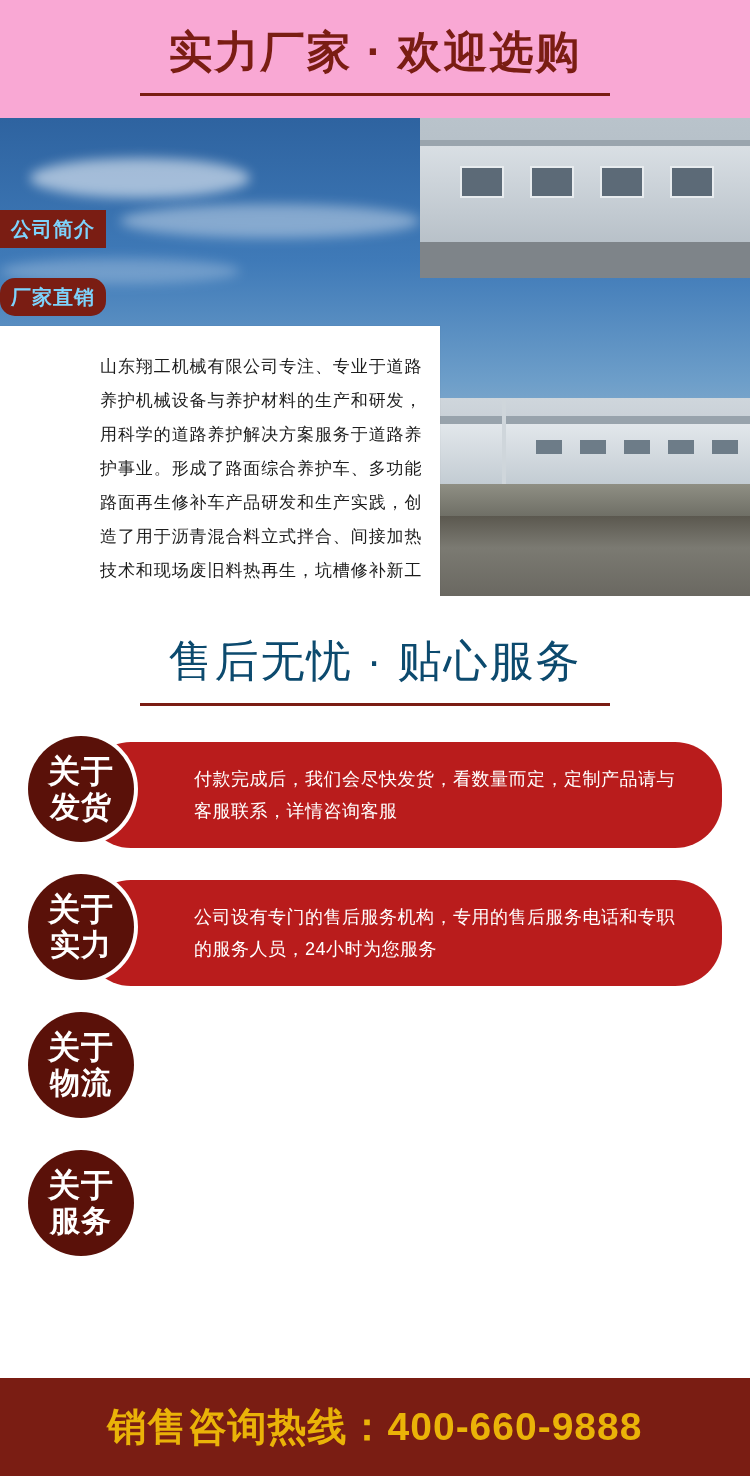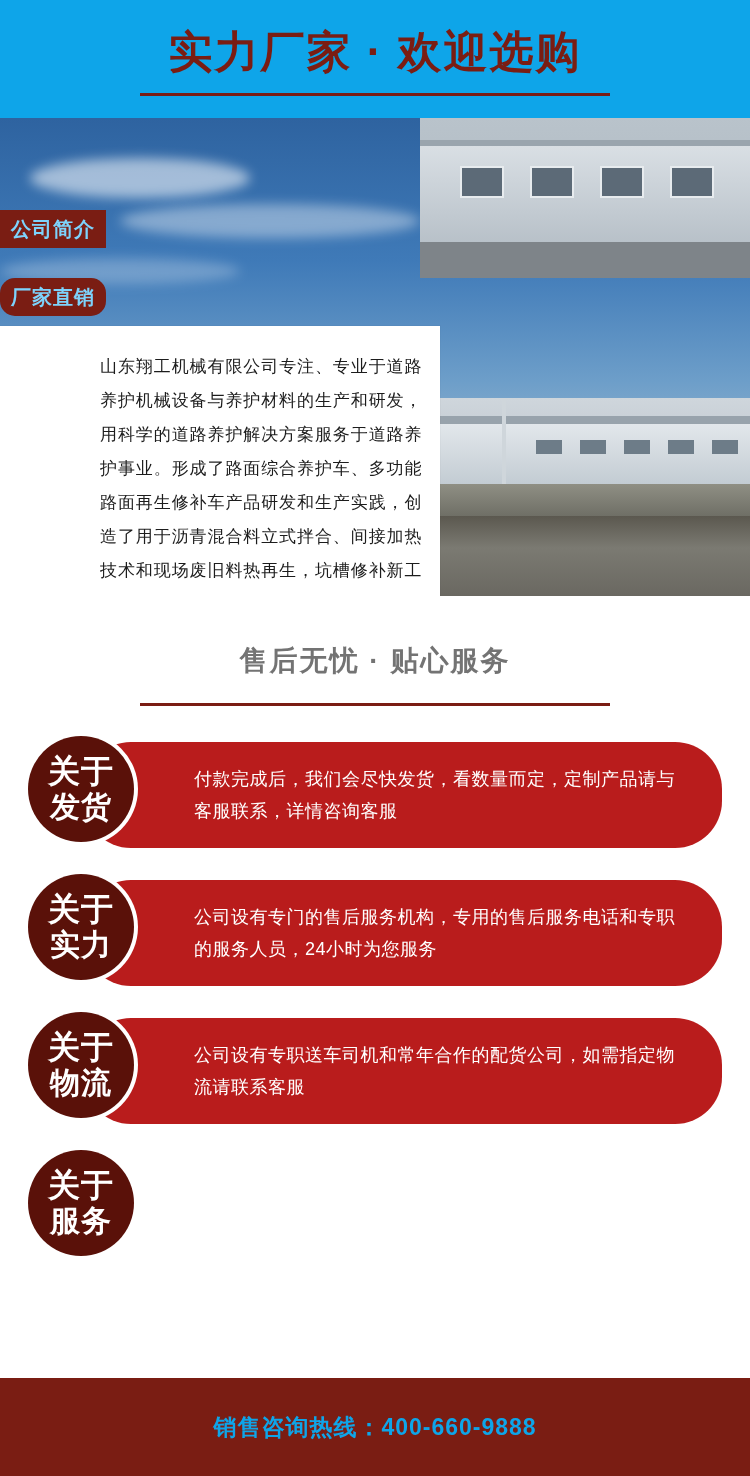--- a/index.html
+++ b/index.html
@@ -20,21 +20,21 @@
     background: #ffffff;
   }
 
   
   .banner-1 {
     position: relative;
     height: 118px;
     display: flex;
     align-items: center;
     justify-content: center;
-    background: #0ea5e9;
+    background: #f9a8d4;
   }
   .banner-1 .title {
     font-size: 44px;
     font-weight: bold;
     color: #7a1d13;
     letter-spacing: 2px;
     line-height: 1;
     padding-bottom: 14px;
   }
   .banner-1 .rule {
@@ -183,23 +183,23 @@
   .banner-2 {
     position: relative;
     height: 112px;
     display: flex;
     align-items: center;
     justify-content: center;
     background: #ffffff;
     margin-top: 16px;
   }
   .banner-2 .title {
-    font-size: 28px;
-    font-weight: bold;
-    color: #737373;
+    font-size: 44px;
+    font-weight: normal;
+    color: #0c4a6e;
     letter-spacing: 2px;
     line-height: 1;
     padding-bottom: 14px;
   }
   .banner-2 .rule {
     position: absolute;
     left: 140px;
     right: 140px;
     bottom: 18px;
     height: 3px;
@@ -254,22 +254,22 @@
     position: absolute;
     left: 0; bottom: 0;
     width: 750px;
     height: 98px;
     background: #7a1d13;
     display: flex;
     align-items: center;
     justify-content: center;
   }
   .footer .hot {
-    color: #0ea5e9;
-    font-size: 23px;
+    color: #eab308;
+    font-size: 39px;
     font-weight: bold;
     letter-spacing: 1px;
   }
 </style>
 </head>
 <body>
 
 <div class="page">
 
   <div class="banner-1">
@@ -342,23 +342,20 @@
       <div class="service-bar">
         <div class="txt">公司设有专门的售后服务机构，专用的售后服务电话和专职的服务人员，24小时为您服务</div>
       </div>
       <div class="service-badge">
         <div class="l1">关于</div>
         <div class="l2">实力</div>
       </div>
     </div>
 
     <div class="service-row">
-      <div class="service-bar">
-        <div class="txt">公司设有专职送车司机和常年合作的配货公司，如需指定物流请联系客服</div>
-      </div>
       <div class="service-badge">
         <div class="l1">关于</div>
         <div class="l2">物流</div>
       </div>
     </div>
 
     <div class="service-row">
       <div class="service-badge">
         <div class="l1">关于</div>
         <div class="l2">服务</div>

